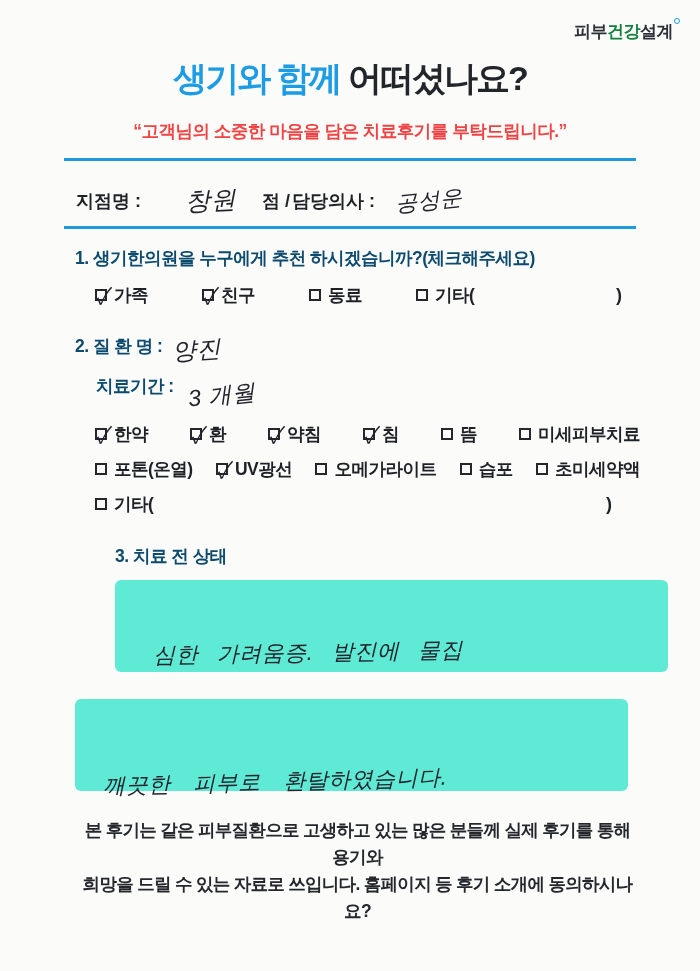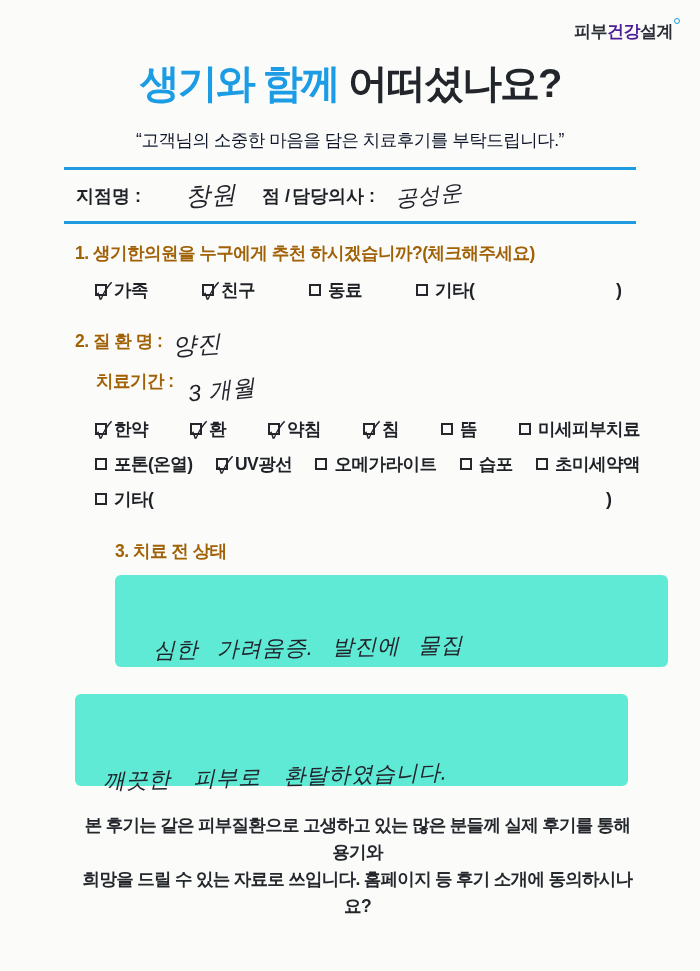--- a/index.html
+++ b/index.html
@@ -4,37 +4,37 @@
 <style>
   * { margin:0; padding:0; box-sizing:border-box; }
   html,body { background:#ffffff; }
   body { font-family:"Liberation Sans", sans-serif; color:#1e2126; }
   .page {
     position:relative; width:700px; height:971px; margin:0 auto;
     background:#fbfbfa; overflow:hidden;
   }
   
   .logo { position:absolute; top:20px; right:20px; font-size:17px; font-weight:700; letter-spacing:-0.5px; color:#2b2f36; }
-  .logo .accent { color:#4c1d95; }
+  .logo .accent { color:#15803d; }
   .logo .reg-circle {
     display:inline-block; width:6px; height:6px; border:1.6px solid #1b9ce5;
     border-radius:50%; vertical-align:top; margin:-2px 0 0 1px;
   }
   
-  .title { margin-top:56px; text-align:center; font-size:40px; font-weight:800; letter-spacing:-2px; color:#22262b; }
+  .title { margin-top:56px; text-align:center; font-size:34px; font-weight:800; letter-spacing:-2px; color:#22262b; }
   .title .accent { color:#1b9ce5; }
-  .subtitle { margin-top:17px; text-align:center; font-size:17.5px; font-weight:400; color:#0f172a; letter-spacing:-0.5px; }
+  .subtitle { margin-top:17px; text-align:center; font-size:17.5px; font-weight:700; color:#ef4444; letter-spacing:-0.5px; }
   
   .branch-bar {
     margin:15px 64px 0; border-top:3px solid #1e9ade; border-bottom:3px solid #1e9ade;
-    padding:9px 6px 9px 12px; display:flex; align-items:center; font-size:18px; font-weight:700;
+    padding:23px 6px 9px 12px; display:flex; align-items:center; font-size:18px; font-weight:700;
   }
   
   .main { padding:0 60px 0 75px; }
-  .q-label { font-size:17.5px; font-weight:700; letter-spacing:-0.5px; color:#a16207; }
+  .q-label { font-size:17.5px; font-weight:700; letter-spacing:-0.5px; color:#0c4a6e; }
   .cb {
     position:relative; display:inline-block; width:12px; height:12px;
     border:2px solid #26262c; margin-right:7px; flex:none; background:transparent;
   }
   .cb .tick {
     display:none; position:absolute; top:-11px; left:-2px; font-size:21px;
     font-weight:400; color:#22222a; transform:rotate(-8deg); font-style:italic;
   }
   .cb.checked .tick { display:block; }
   .opt { display:flex; align-items:center; font-size:17.5px; font-weight:700; letter-spacing:-0.5px; }

